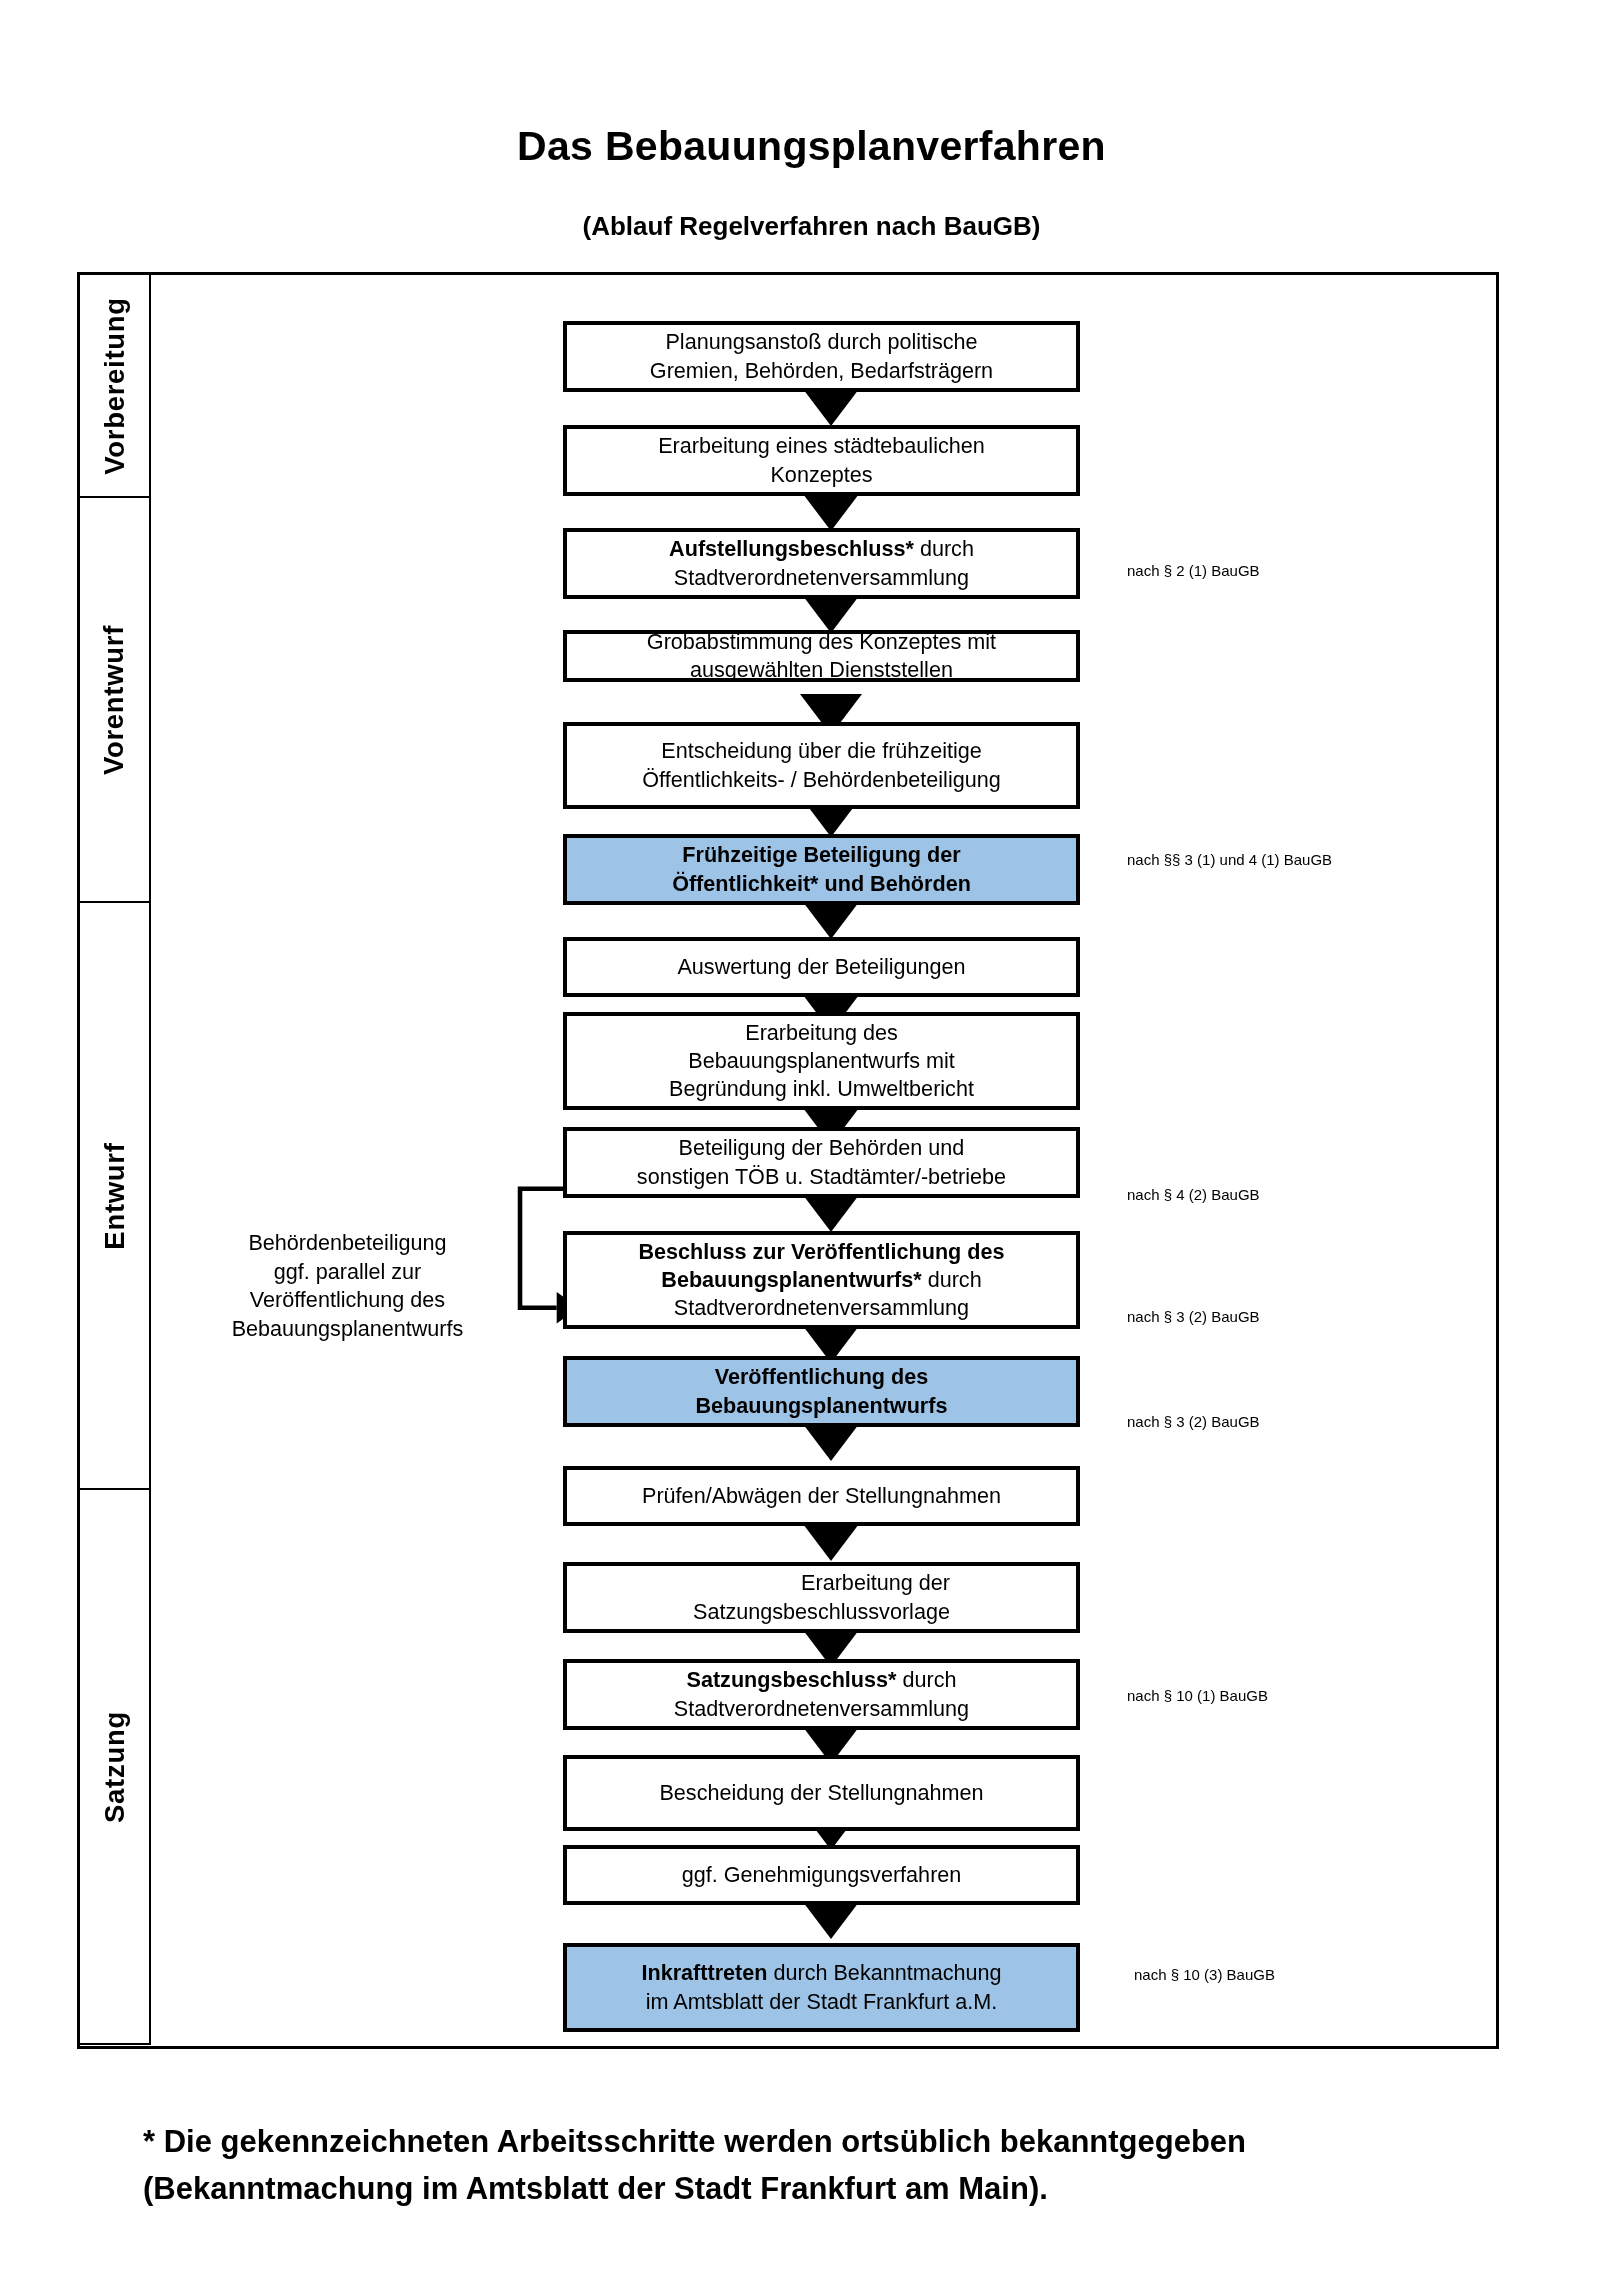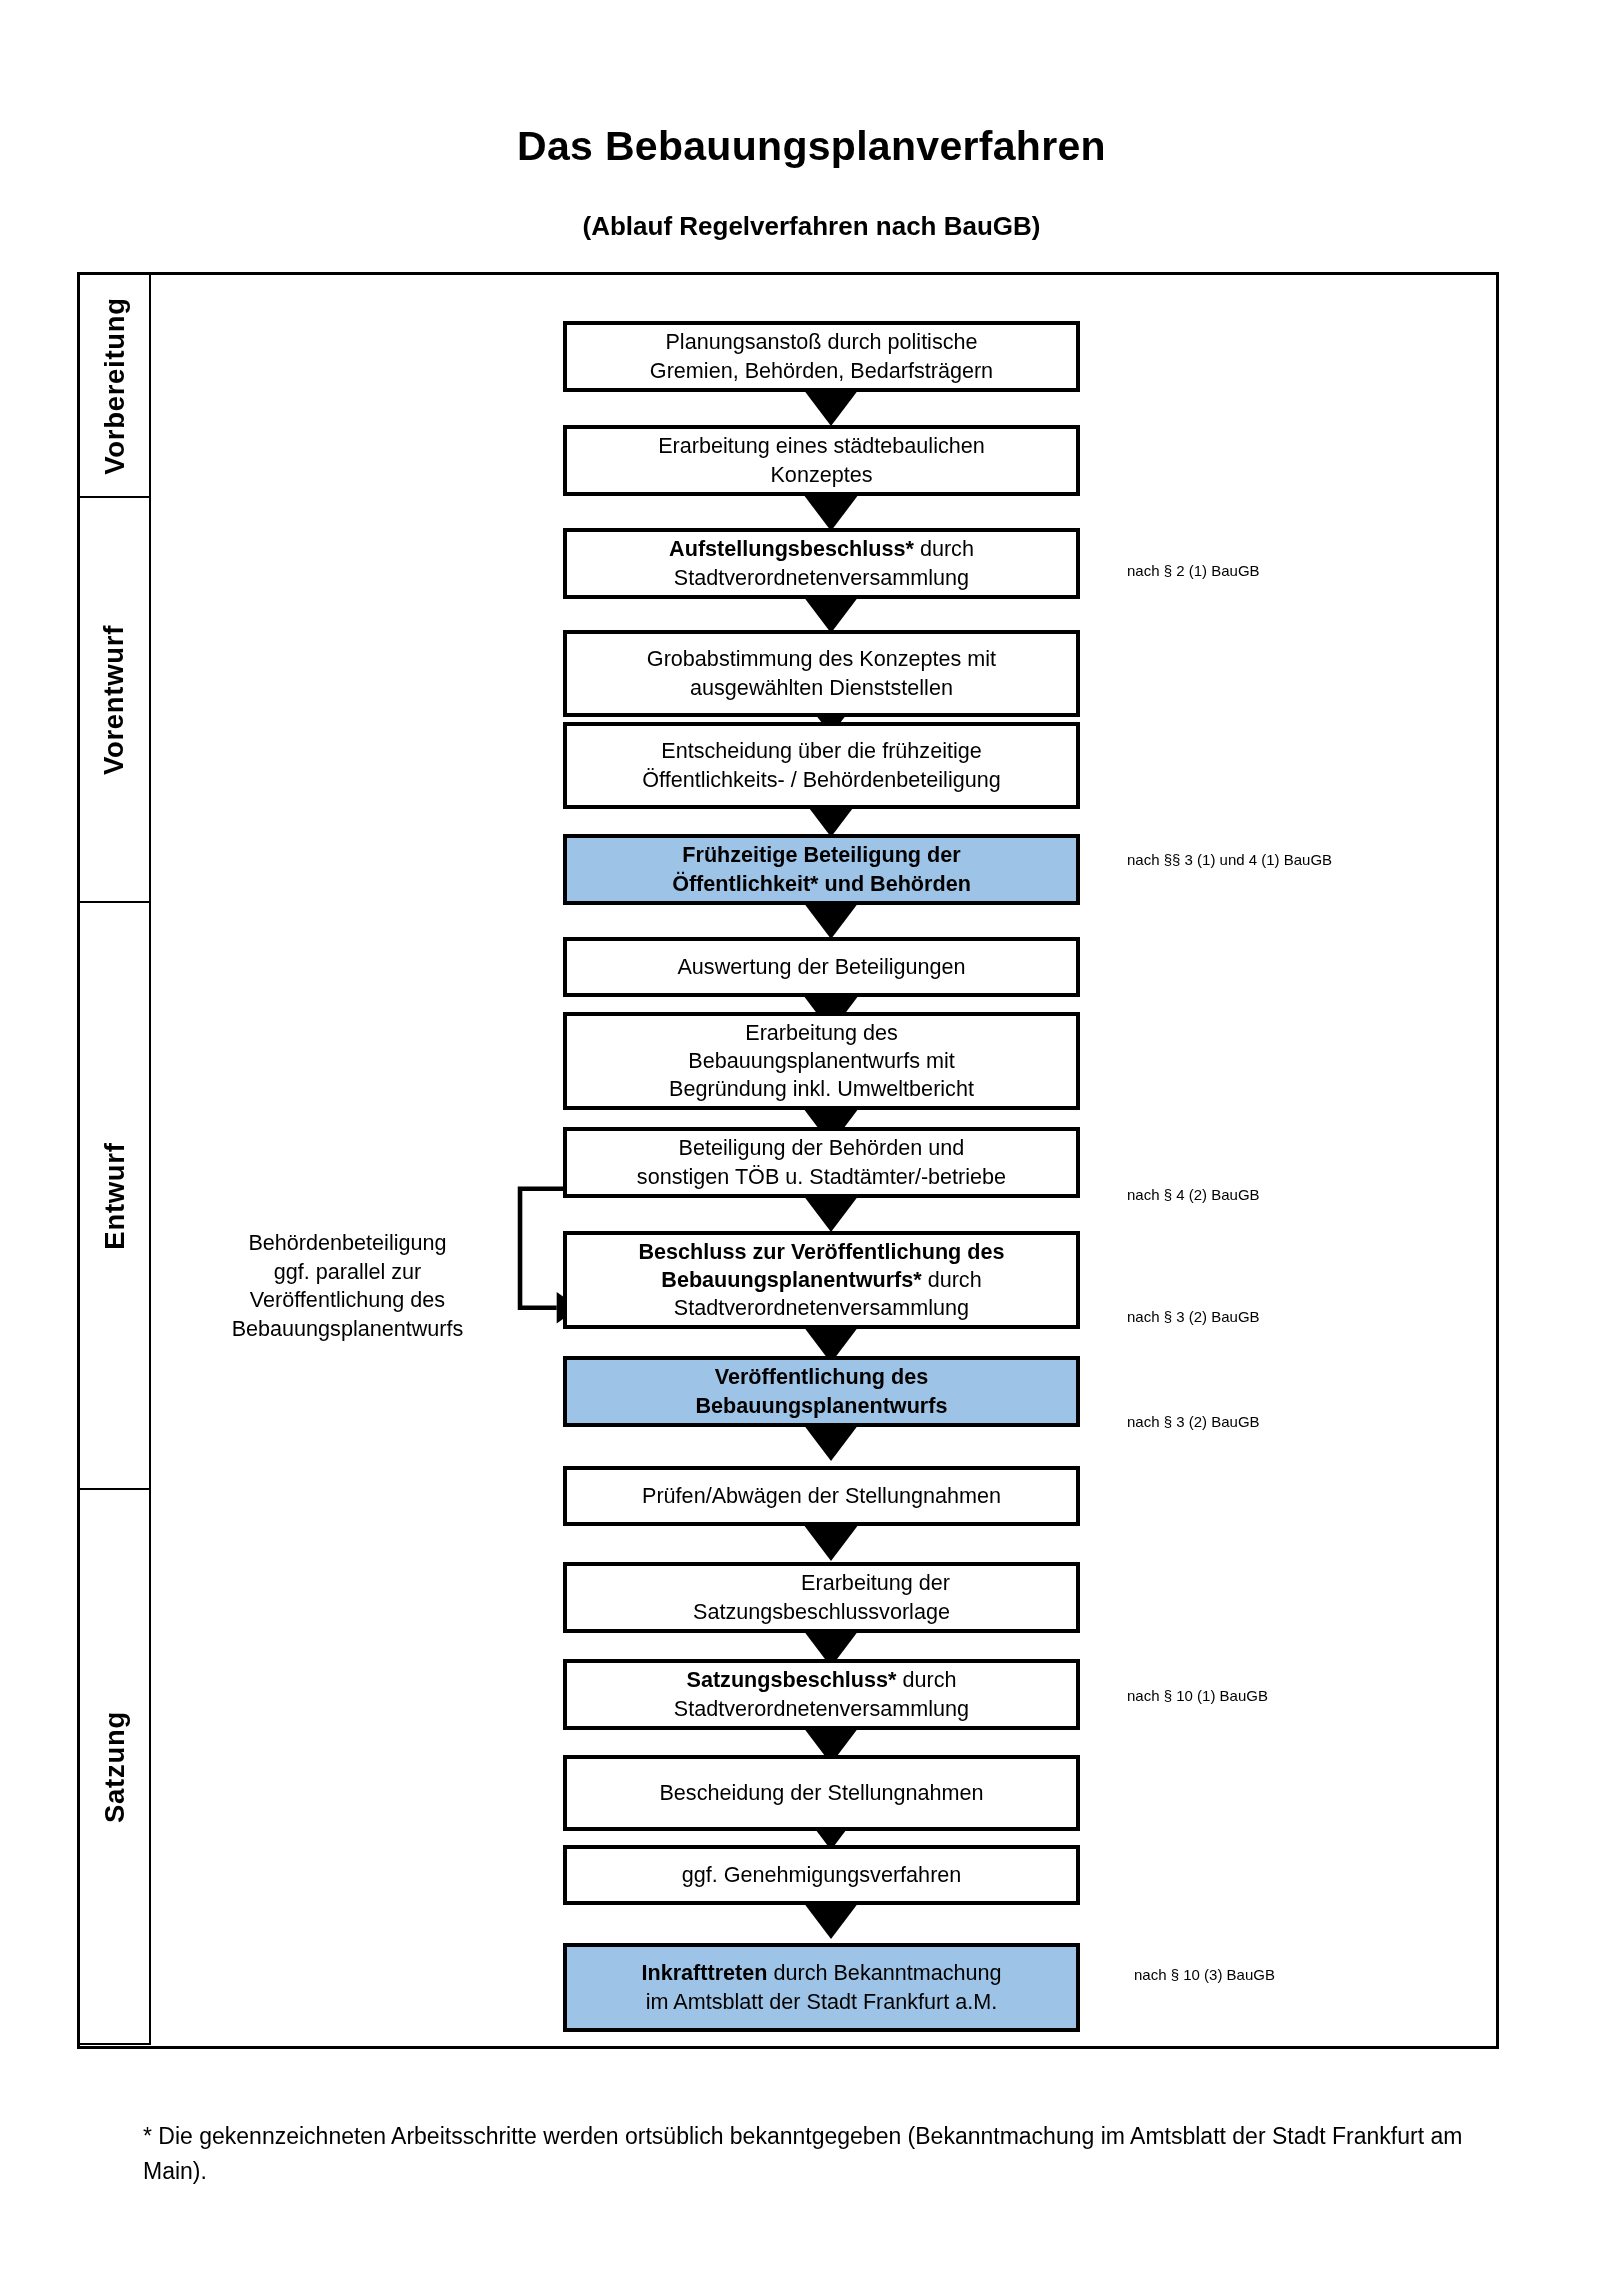--- a/index.html
+++ b/index.html
@@ -78,21 +78,21 @@
     position:absolute;left:164px;width:367px;
     font-size:21.6px;line-height:1.32;color:#000;text-align:center;z-index:6;
   }
 
   
   #feedback-loop{position:absolute;left:0;top:0;z-index:5;pointer-events:none;}
 
   
   #footnote{
     position:absolute;left:143px;top:2119px;width:1361px;
-    font-size:23px;line-height:1.5;color:#000;
+    font-size:31px;line-height:1.5;color:#000;font-weight:bold;
   }
 </style>
 </head>
 <body>
 
 <div id="doc-title">Das Bebauungsplanverfahren</div>
 <div id="doc-subtitle">(Ablauf Regelverfahren nach BauGB)</div>
 
 <div id="diagram-frame">
 
@@ -136,21 +136,21 @@
     </div>
     <div class="flow-arrow" style="top: 385px;"></div>
     <div class="step-box" style="top: 425px; height: 71px;">
       <div>Erarbeitung eines städtebaulichen<br>Konzeptes</div>
     </div>
     <div class="flow-arrow" style="top: 490px;"></div>
     <div class="step-box" style="top: 528px; height: 71px;">
       <div><span class="bold">Aufstellungsbeschluss*</span> durch<br>Stadtverordnetenversammlung</div>
     </div>
     <div class="flow-arrow" style="top: 592px;"></div>
-    <div class="step-box" style="top: 630px; height: 87px;">
+    <div class="step-box" style="top: 630px; height: 52px;">
       <div>Grobabstimmung des Konzeptes mit<br>ausgewählten Dienststellen</div>
     </div>
     <div class="flow-arrow" style="top: 694px;"></div>
     <div class="step-box" style="top: 722px; height: 87px;">
       <div>Entscheidung über die frühzeitige<br>Öffentlichkeits- / Behördenbeteiligung</div>
     </div>
     <div class="flow-arrow" style="top: 796px;"></div>
     <div class="step-box blue allbold" style="top: 834px; height: 71px;">
       <div>Frühzeitige Beteiligung der<br>Öffentlichkeit* und Behörden</div>
     </div>

